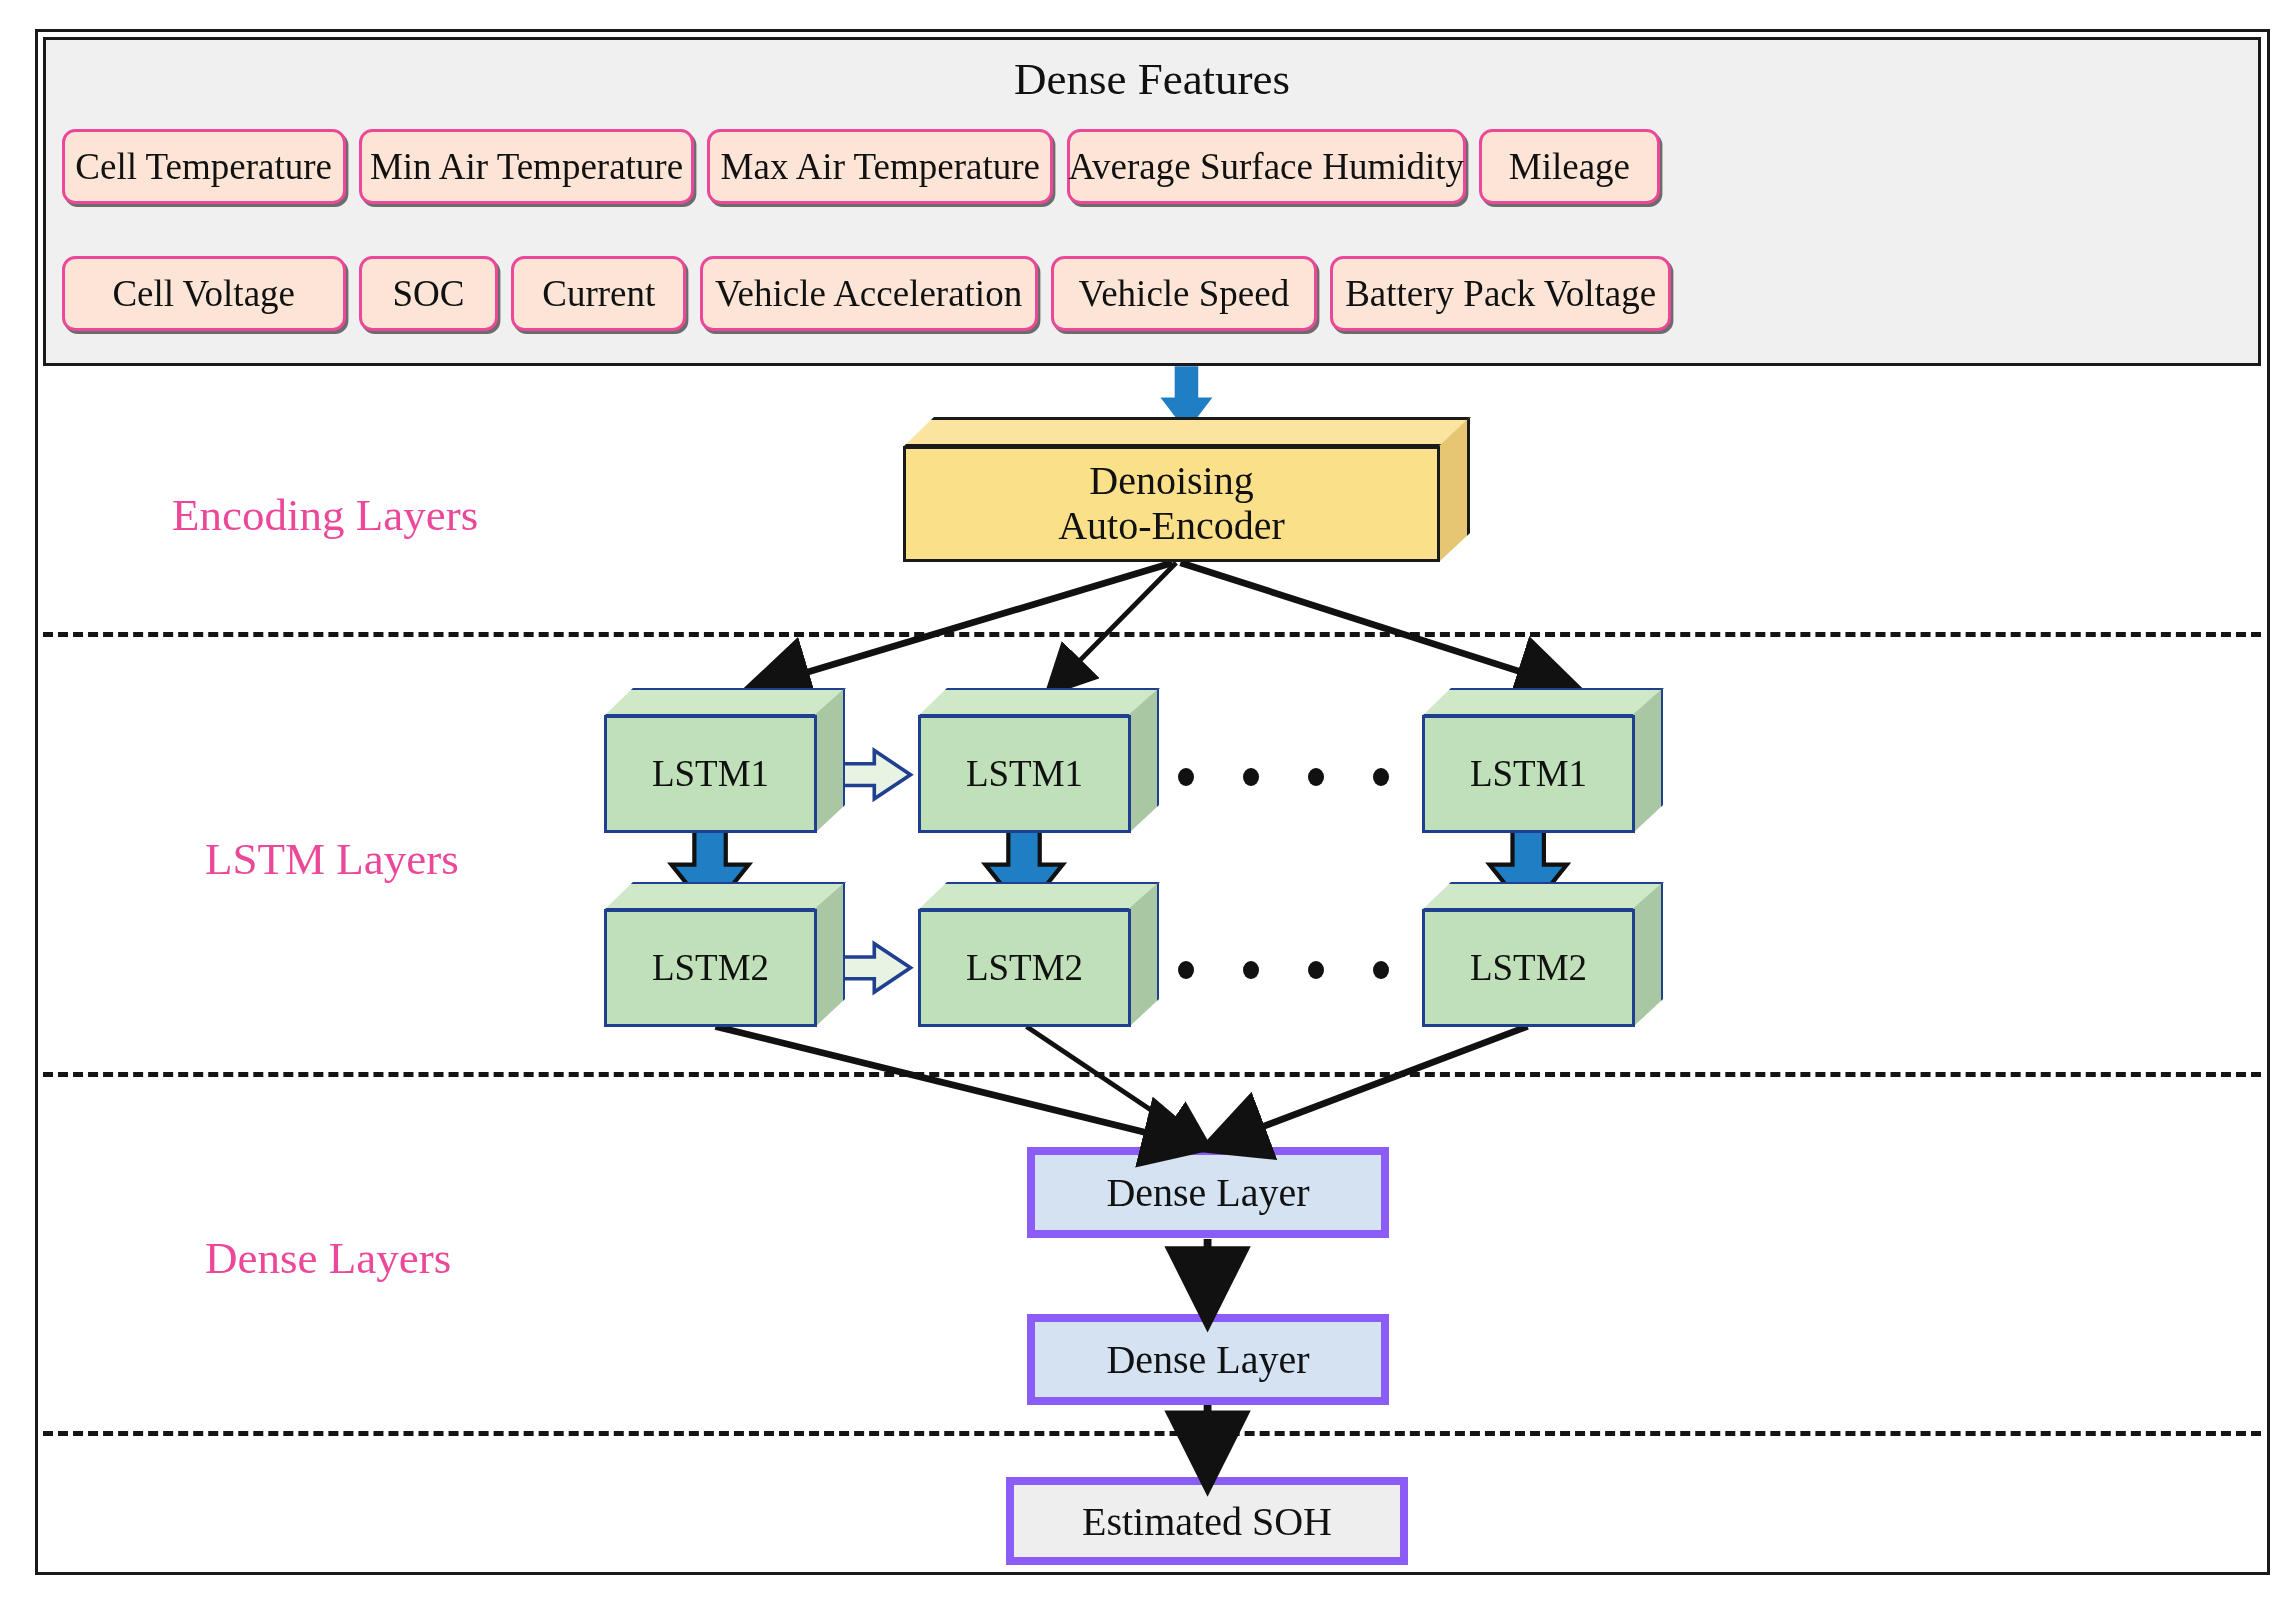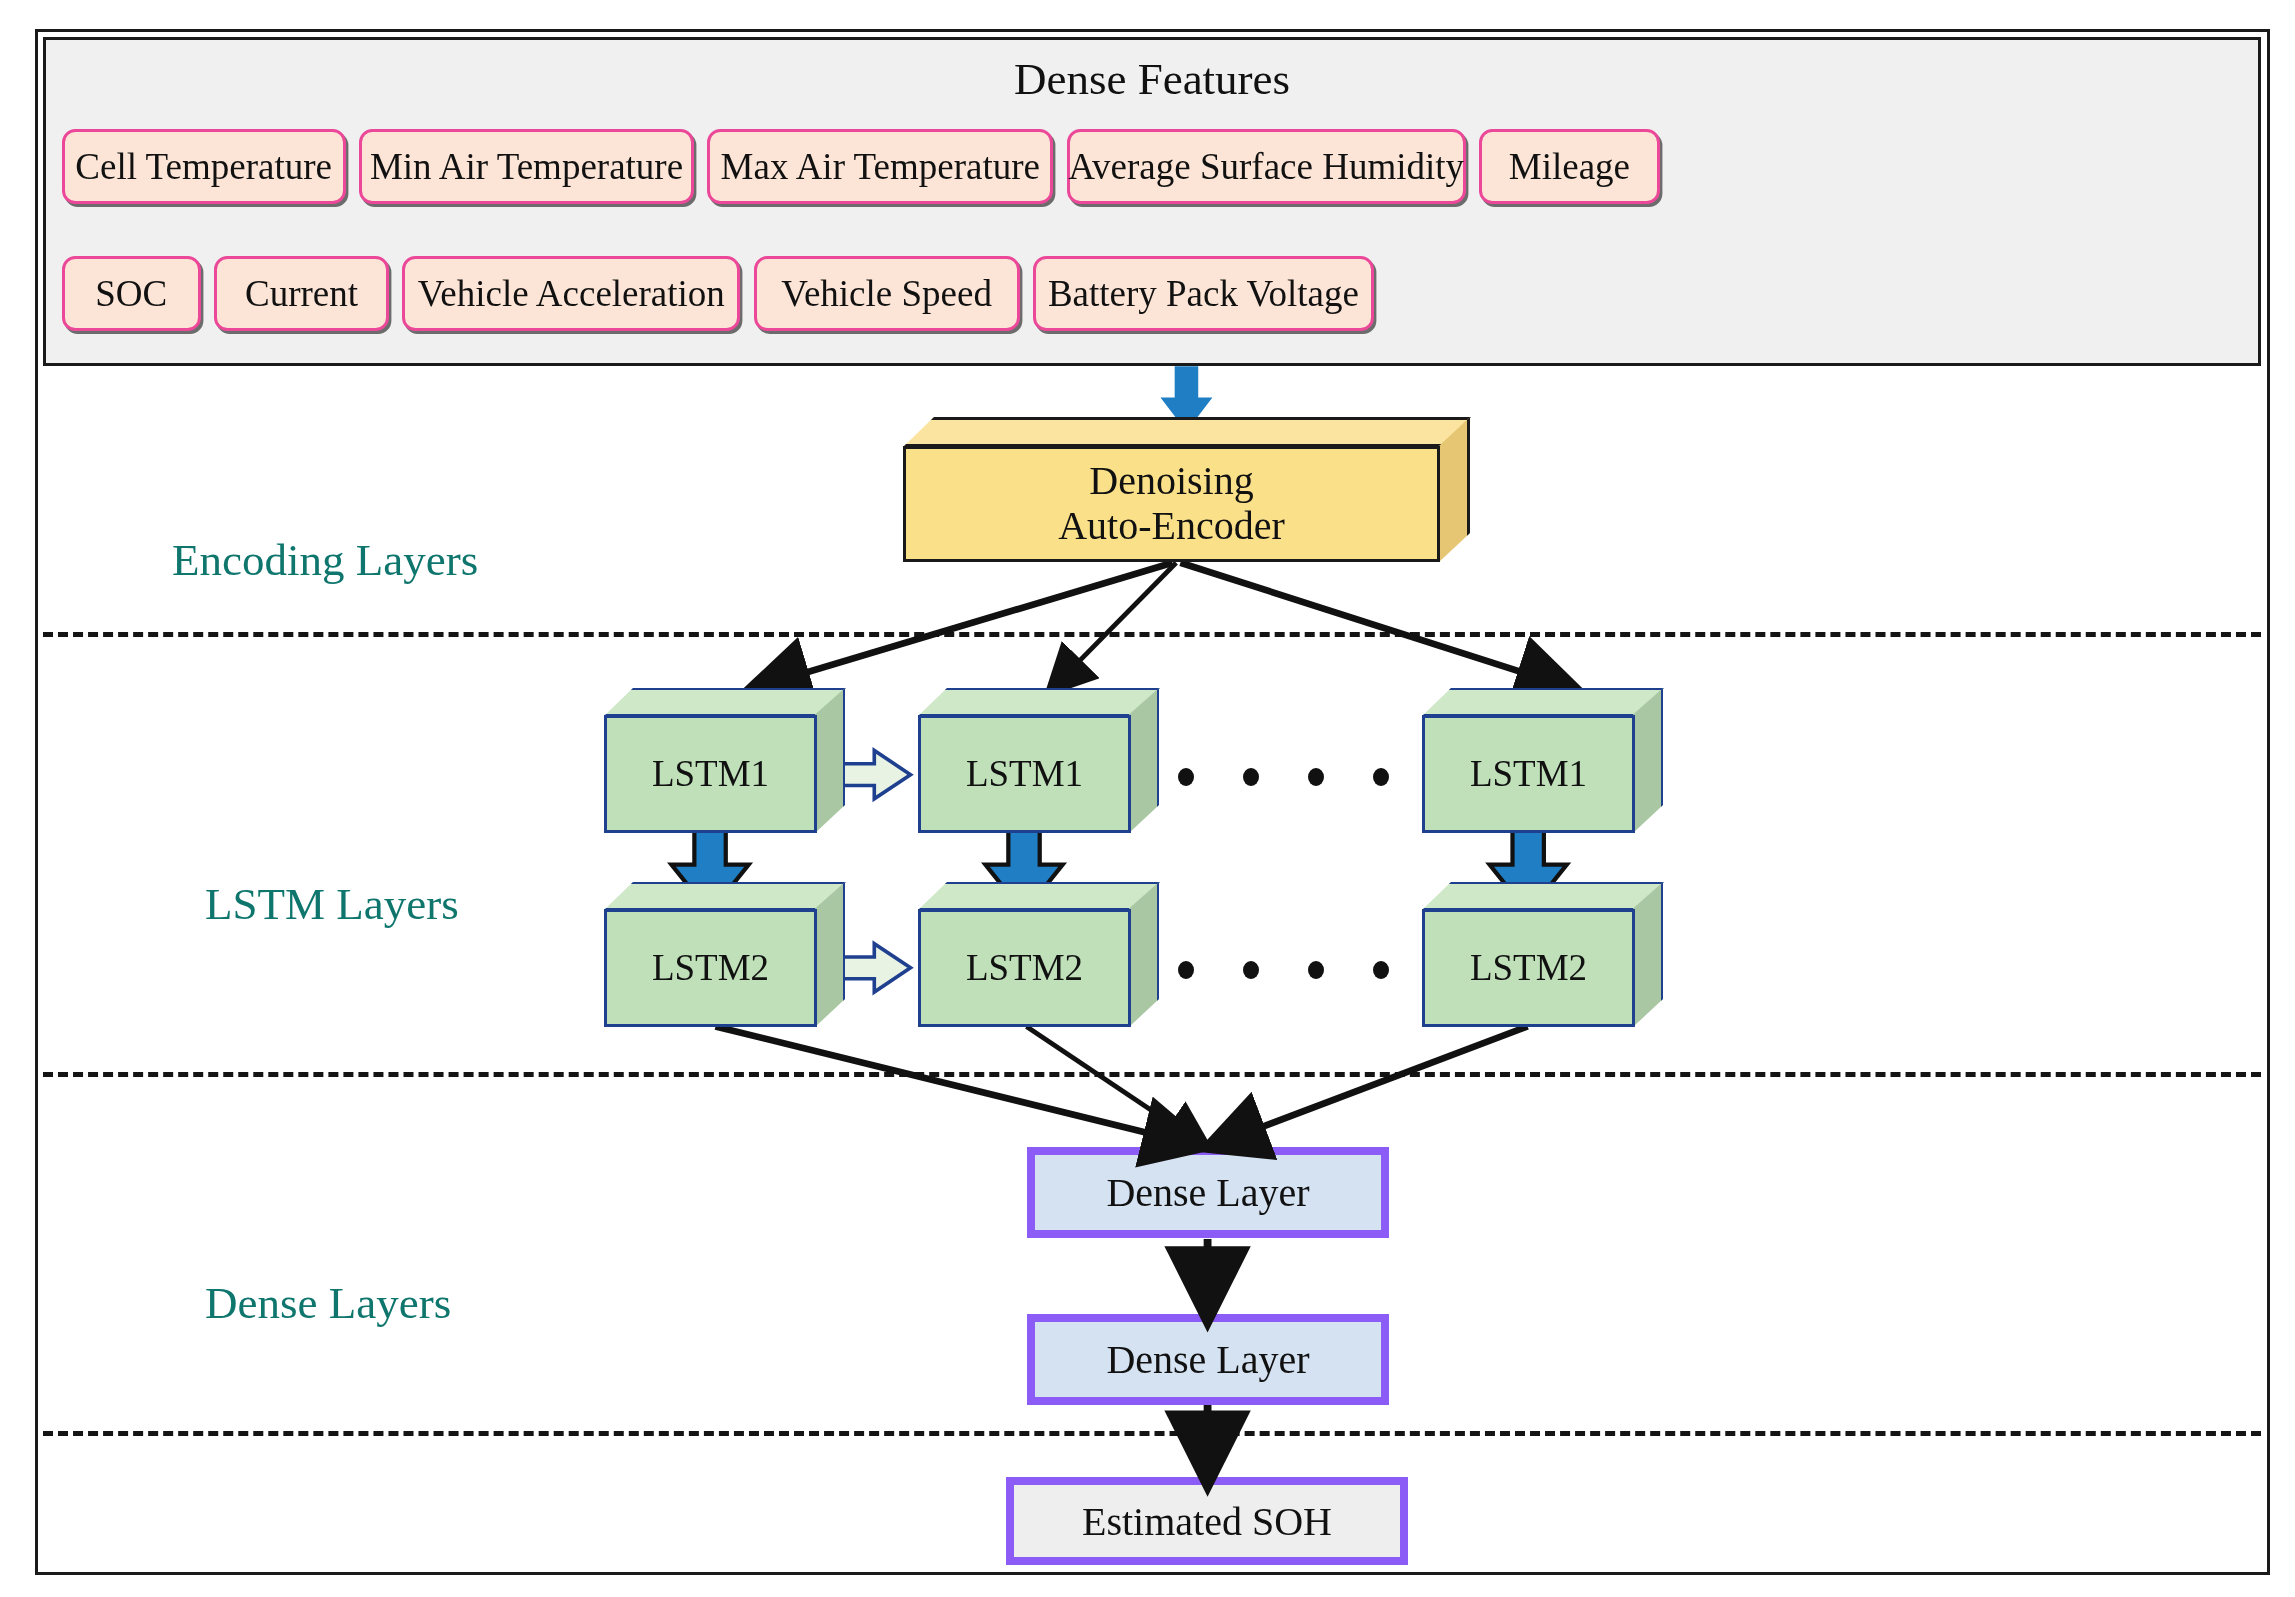--- a/index.html
+++ b/index.html
@@ -77,23 +77,22 @@
     position: absolute;
     left: 43px;
     width: 2218px;
     height: 0;
     border-top: 5.4px dashed #141414;
   }
   
   .side-label {
     position: absolute;
     font-size: 45px;
-    color: #0f766e;
+    color: #ec4899;
     white-space: nowrap;
-    margin-top: 45px;
   }
   
   .box3d { position: absolute; }
   .box3d .face-front {
     position: absolute;
     left: 0;
     box-sizing: border-box;
     display: flex;
     align-items: center;
     justify-content: center;
@@ -203,20 +202,21 @@
 
     <div class="feat-row row1">
       <div class="feat-chip" style="width:284px">Cell Temperature</div>
       <div class="feat-chip" style="width:335px">Min Air Temperature</div>
       <div class="feat-chip" style="width:346px">Max Air Temperature</div>
       <div class="feat-chip" style="width:399px">Average Surface Humidity</div>
       <div class="feat-chip" style="width:181px">Mileage</div>
     </div>
 
     <div class="feat-row row2">
+      <div class="feat-chip" style="width:284px">Cell Voltage</div>
       <div class="feat-chip" style="width:139px">SOC</div>
       <div class="feat-chip" style="width:175px">Current</div>
       <div class="feat-chip" style="width:338px">Vehicle Acceleration</div>
       <div class="feat-chip" style="width:266px">Vehicle Speed</div>
       <div class="feat-chip" style="width:341px">Battery Pack Voltage</div>
     </div>
   </div>
 
   <div class="dashed-sep" style="top:632px"></div>
   <div class="dashed-sep" style="top:1072px"></div>

